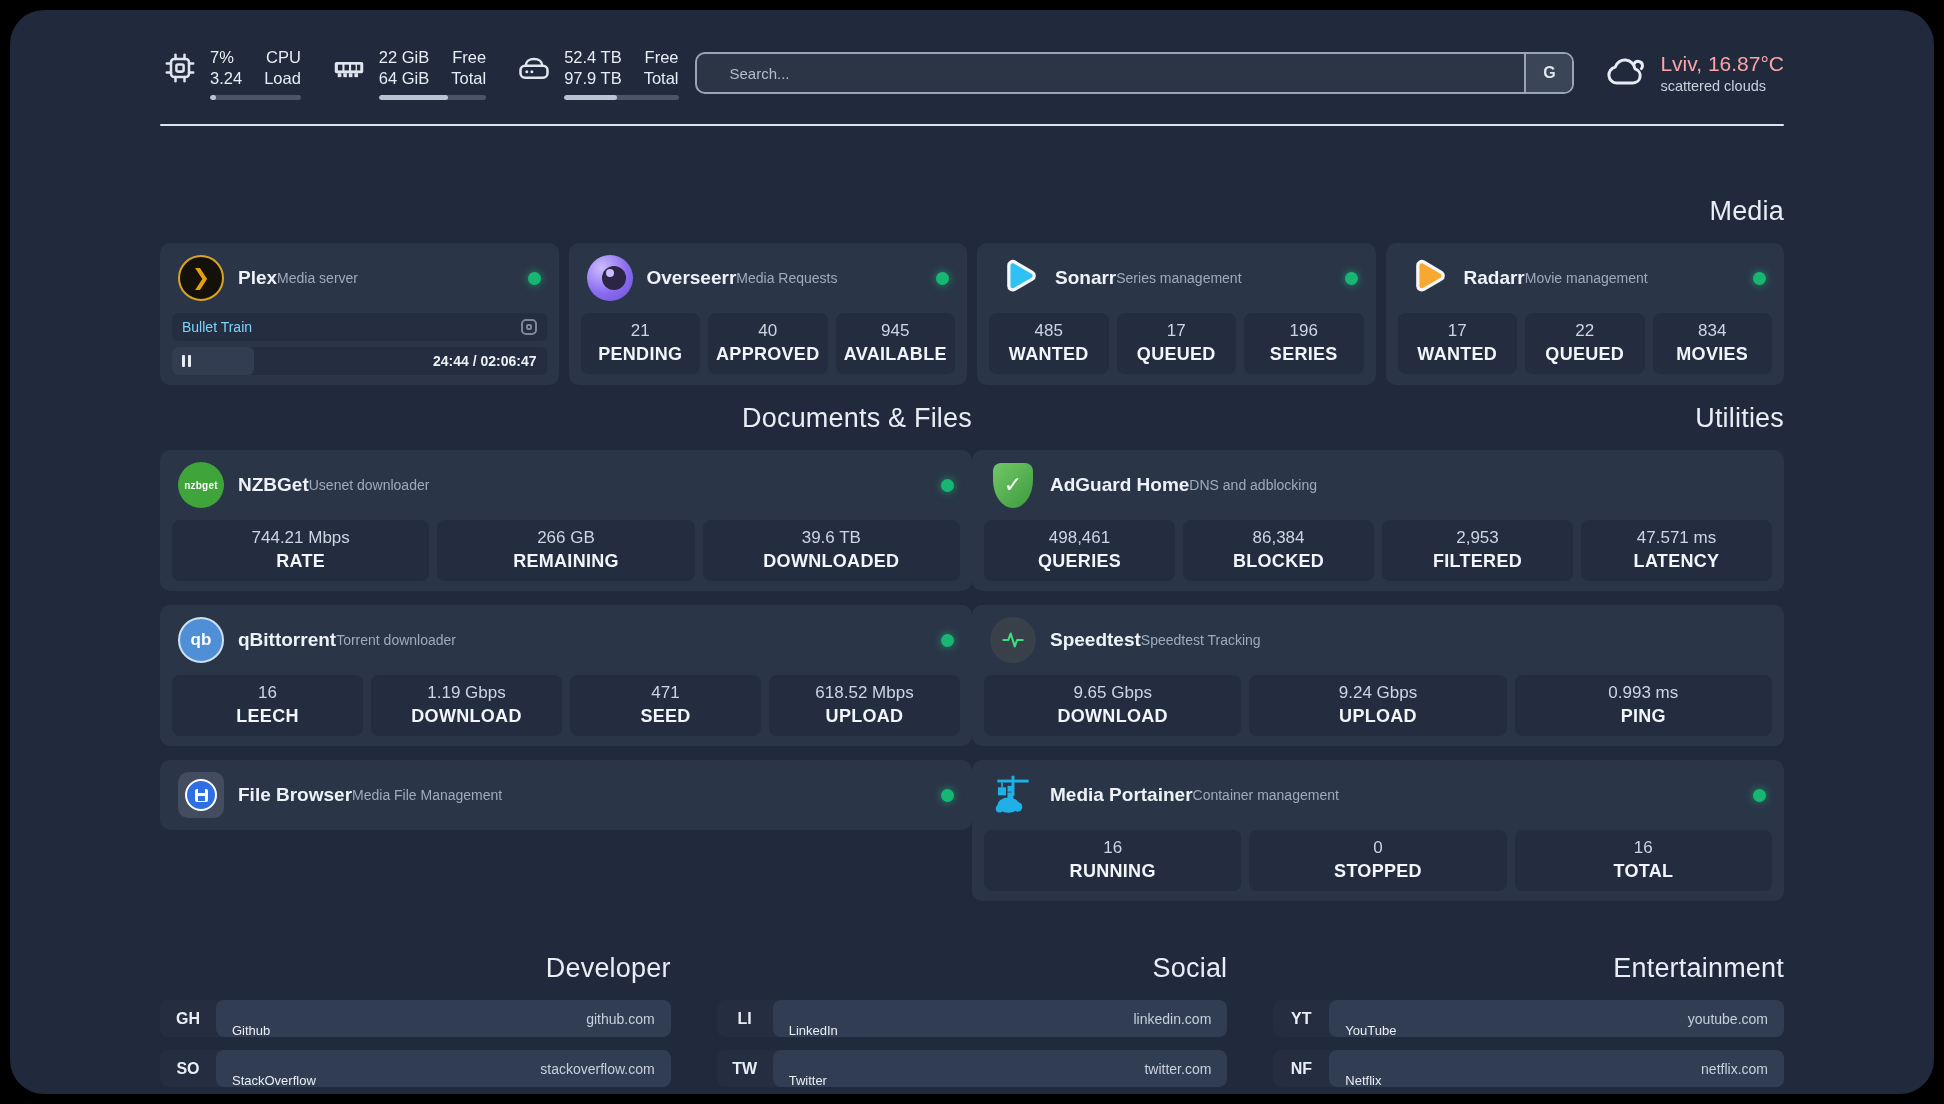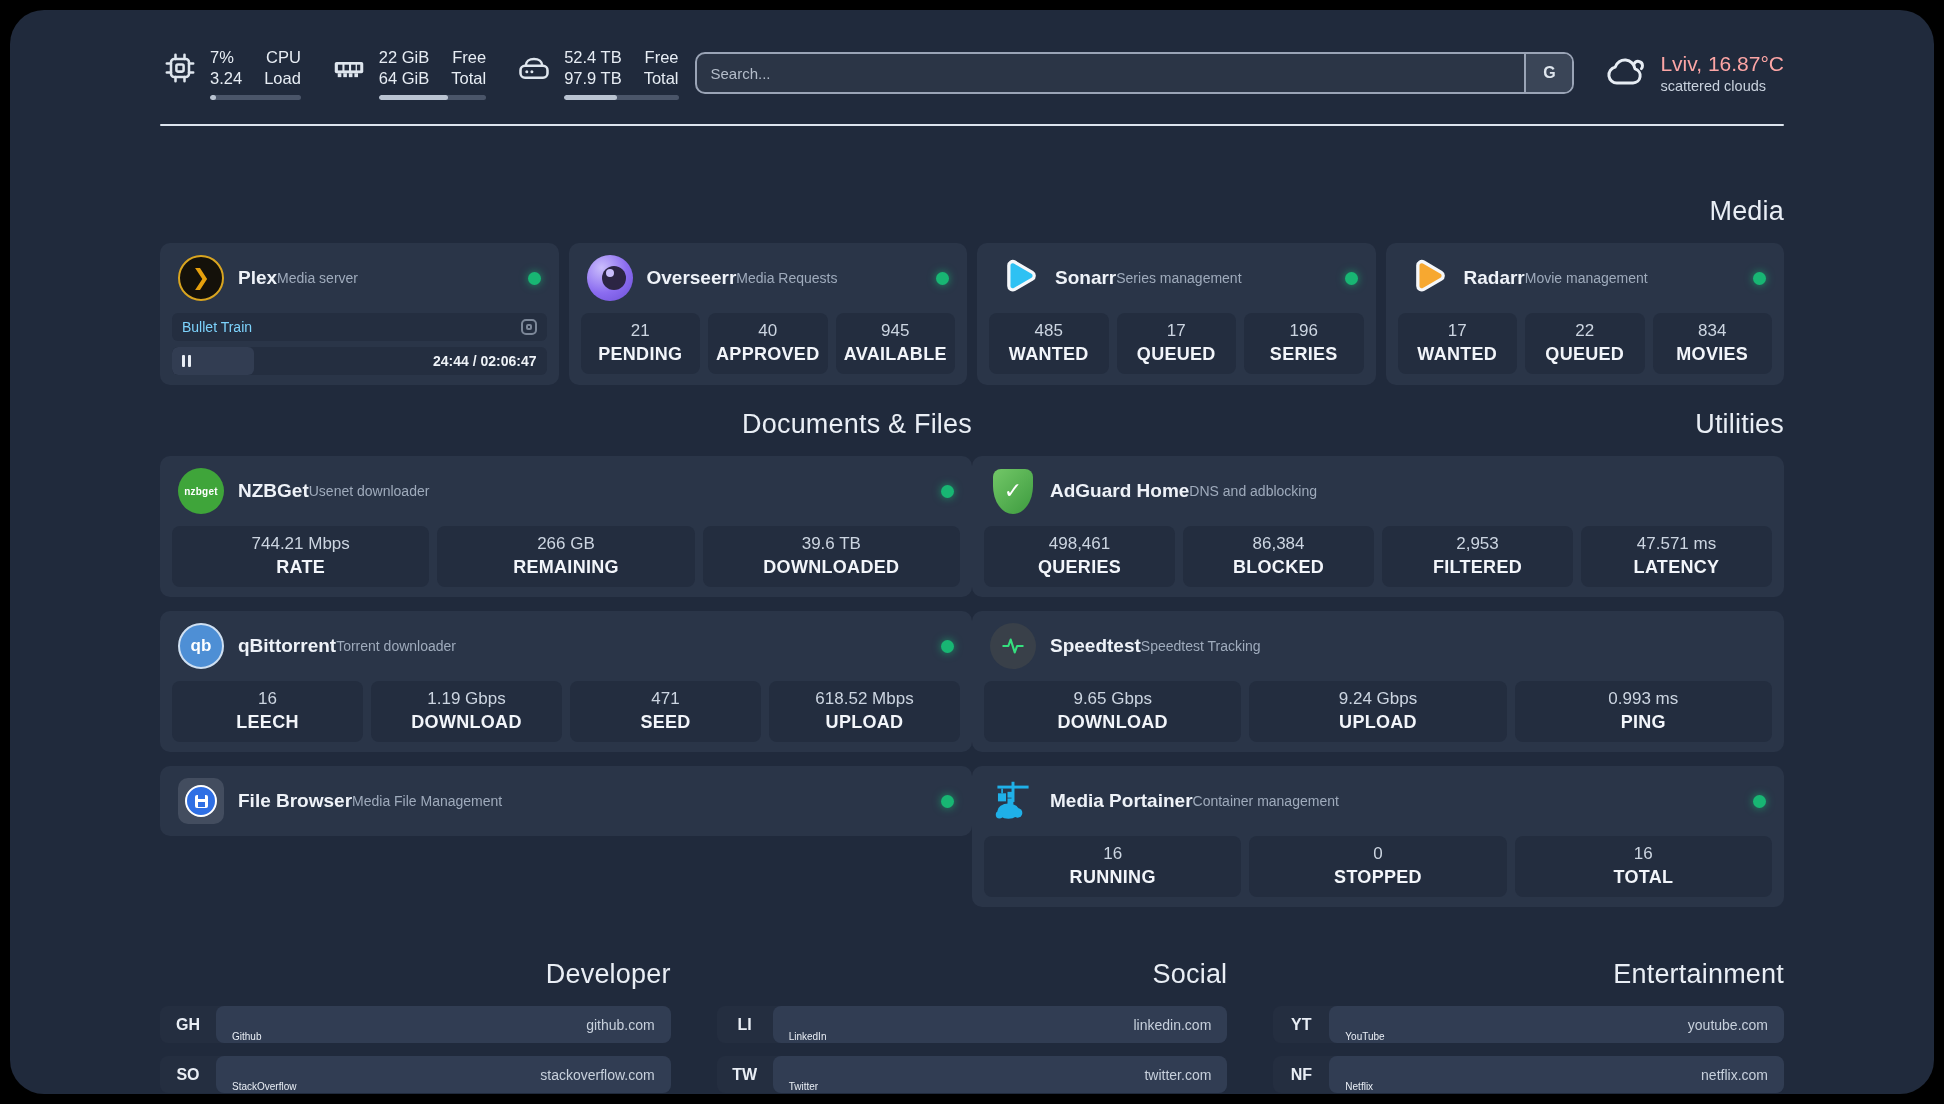--- a/index.html
+++ b/index.html
@@ -16,37 +16,37 @@
   .sysbody { display:flex; flex-direction:column; }
   .rows { display:flex; gap:22px; }
   .colv, .coll { display:flex; flex-direction:column; font-size:16.5px; line-height:21px; color:#e7edf4; font-weight:500; }
   .coll { align-items:flex-end; }
   .bar { margin-top:6px; height:5px; border-radius:3px; background:#4a5569; overflow:hidden; width:100%; }
   .fill { height:100%; background:#b9c3d1; border-radius:3px; }
 
   .search { flex:1; margin:0 30px 0 16px; height:42px; border:2px solid #9aa4b6; border-radius:10px;
     background:#2b3546; display:flex; overflow:hidden; align-items:stretch; }
   .search input { flex:1; background:transparent; border:none; outline:none; padding:12px 14px;
-    font-size:15px; color:#dfe6ee; font-family:inherit; }
+    font-size:15px; color:#dfe6ee; font-family:inherit;margin-left:19px; }
   .search input::placeholder { color:#b4bdca; }
   .gbtn { width:48px; background:#3a4557; border:none; border-left:2px solid #9aa4b6; color:#dfe6ee;
     font-size:16px; font-weight:700; cursor:pointer; font-family:inherit; }
 
   .weather { display:flex; align-items:center; gap:12px; }
   .weather svg { width:44px; height:44px; }
   .w1 { font-size:21px; color:#fca5a5; font-weight:500; }
   .w2 { font-size:14.5px; color:#c9d2de; margin-top:2px; }
 
   .divider { margin-top:22px; height:2px; background:#dce4ee; border-radius:1px; }
 
   
   h2.sec { font-size:27px; font-weight:500; color:#e9eef5; margin:0 0 16px 2px; letter-spacing:.2px;text-align:right; }
   .media-sec { margin-top:70px; }
   .grid4 { display:grid; grid-template-columns:repeat(4,1fr); gap:10px; }
-  .twocol { display:grid; grid-template-columns:1fr 1fr; margin-top:24px; }
+  .twocol { display:grid; grid-template-columns:1fr 1fr; margin-top:18px; }
   .stack { display:flex; flex-direction:column; gap:14px; }
 
   .card { background:#2a3548; border-radius:10px; padding:10px 12px; }
   .card-head { display:flex; align-items:center; gap:14px; padding:2px 6px; }
   .app-icon { width:46px; height:46px; flex:none; display:flex; align-items:center; justify-content:center; }
   .titles { display:flex; flex-direction:row; }
   .t1 { font-size:19px; font-weight:600; color:#eef2f8; }
   .t2 { font-size:14px; color:#9fabbc; margin-top:3px; }
   .dot { margin-left:auto; width:13px; height:13px; border-radius:50%; background:#18b673;
     box-shadow:0 0 8px rgba(24,182,115,.75); flex:none; }
@@ -88,21 +88,21 @@
     border-radius:8px 8px 50% 50% / 8px 8px 62% 62%; display:flex; align-items:center; justify-content:center;
     color:#fff; font-size:22px; font-weight:700; }
 
   
   .threecol { display:grid; grid-template-columns:1fr 1fr 1fr; gap:46px; margin-top:52px; }
   .link { background:#242e40; border-radius:8px; display:flex; height:37px; margin-bottom:13px; cursor:pointer; }
   .lp { width:56px; display:flex; align-items:center; justify-content:center; font-weight:700;
     font-size:16px; color:#e9eef5; flex:none; }
   .lm { flex:1; background:#313d53; border-radius:8px; display:flex; align-items:center;
     justify-content:space-between; padding:0 16px; }
-  .ln { font-size:10px; color:#e9eef5;margin-top:24px; }
+  .ln { font-size:13px; color:#e9eef5;margin-top:24px; }
   .lu { font-size:14px; color:#c7d0dc; }
 </style>
 </head>
 <body>
 
 <div class="panel">
   <div class="content">
 
     <div class="topbar">
 

